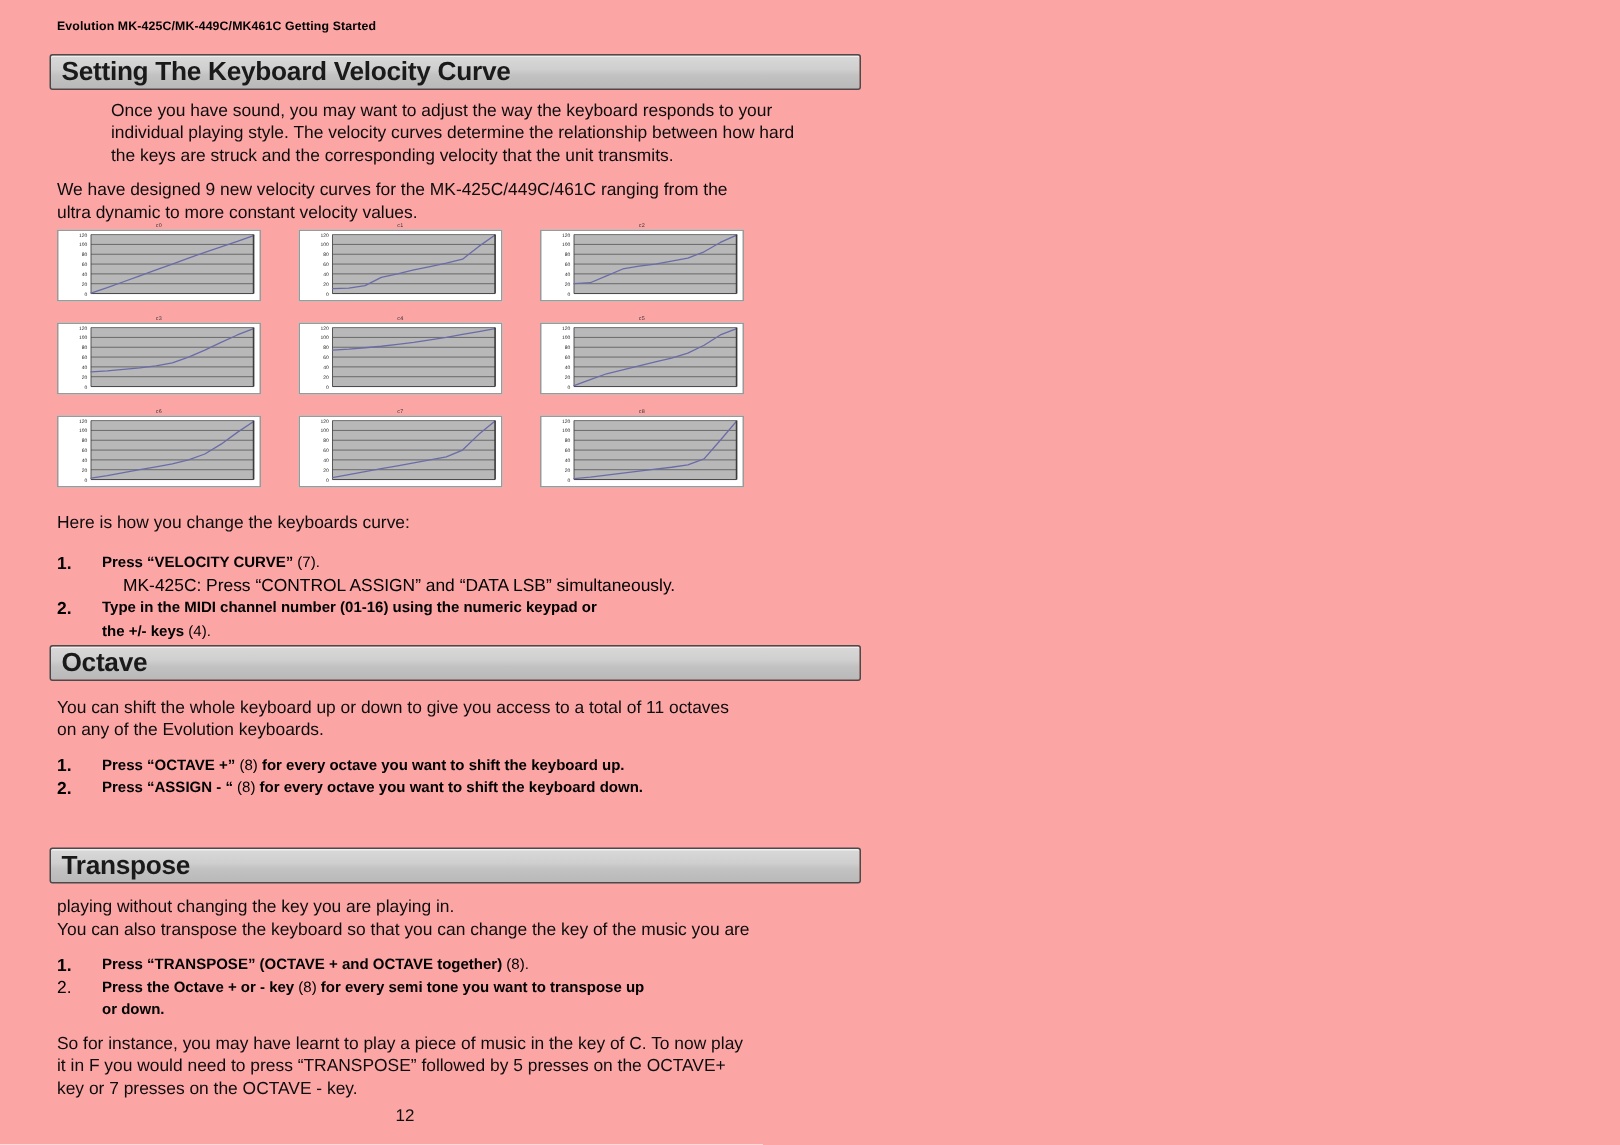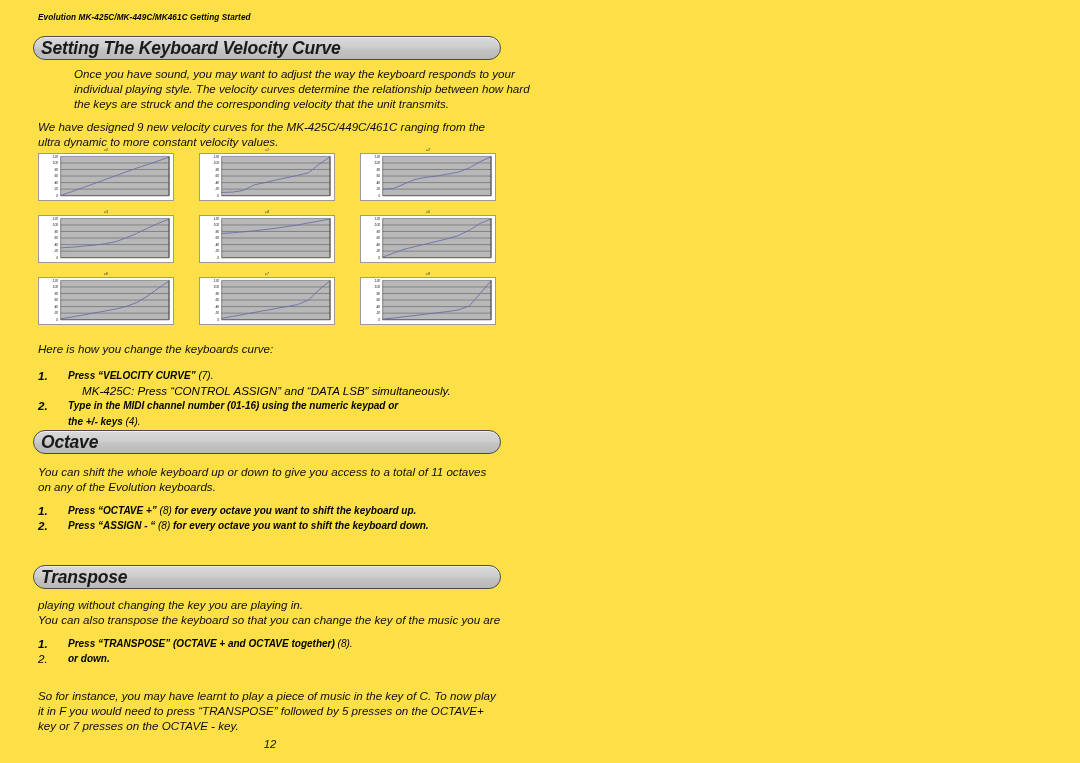--- a/index.html
+++ b/index.html
@@ -14,43 +14,42 @@
     color: #000000;
     overflow: hidden;
     position: relative;
   }
   .page {
     position: absolute;
     left: 0;
     top: 0;
     width: 1080px;
     height: 763px;
-    background: #fde047;
-    font-style: italic;
+    background: #fca5a5;
   }
   .running-head {
     position: absolute;
     left: 38px;
     top: 13px;
     font-size: 8.2px;
     font-weight: bold;
     letter-spacing: 0.1px;
     color: #000;
     white-space: nowrap;
   }
 
   
   .heading-bar {
     position: absolute;
     left: 33px;
-    width: 468px;
+    width: 541px;
     height: 24px;
     box-sizing: border-box;
     border: 1.2px solid #4a4a4a;
-    border-radius: 12px;
+    border-radius: 2px;
     background: linear-gradient(to bottom, #d9d9d9 0%, #cfcfcf 42%, #c2c2c2 60%, #b9b9b9 100%);
     box-shadow: inset 0 1px 0 #efefef;
     overflow: hidden;
   }
   .heading-bar .htext {
     position: absolute;
     left: 7px;
     top: 50%;
     transform: translateY(-50%);
     font-size: 17.5px;
@@ -451,20 +450,21 @@
     <span class="para-line">You can also transpose the keyboard so that you can change the key of the music you are</span>
   </div>
 
   <div class="numlist" style="top:636px;">
     <div class="nl-row">
       <span class="nl-num">1.</span>
       <div class="nl-body"><span>Press “TRANSPOSE” (OCTAVE + and OCTAVE together)</span><span class="reg"> (8).</span></div>
     </div>
     <div class="nl-row">
       <span class="nl-num light">2.</span>
+      <div class="nl-body"><span>Press the Octave + or - key</span><span class="reg"> (8)</span><span> for every semi tone you want to transpose up</span></div>
       <div class="nl-body">or down.</div>
     </div>
   </div>
 
   <div class="para" style="top:688px;">
     <span class="para-line">So for instance, you may have learnt to play a piece of music in the key of C. To now play</span>
     <span class="para-line">it in F you would need to press “TRANSPOSE” followed by 5 presses on the OCTAVE+</span>
     <span class="para-line">key or 7 presses on the OCTAVE - key.</span>
   </div>
 

